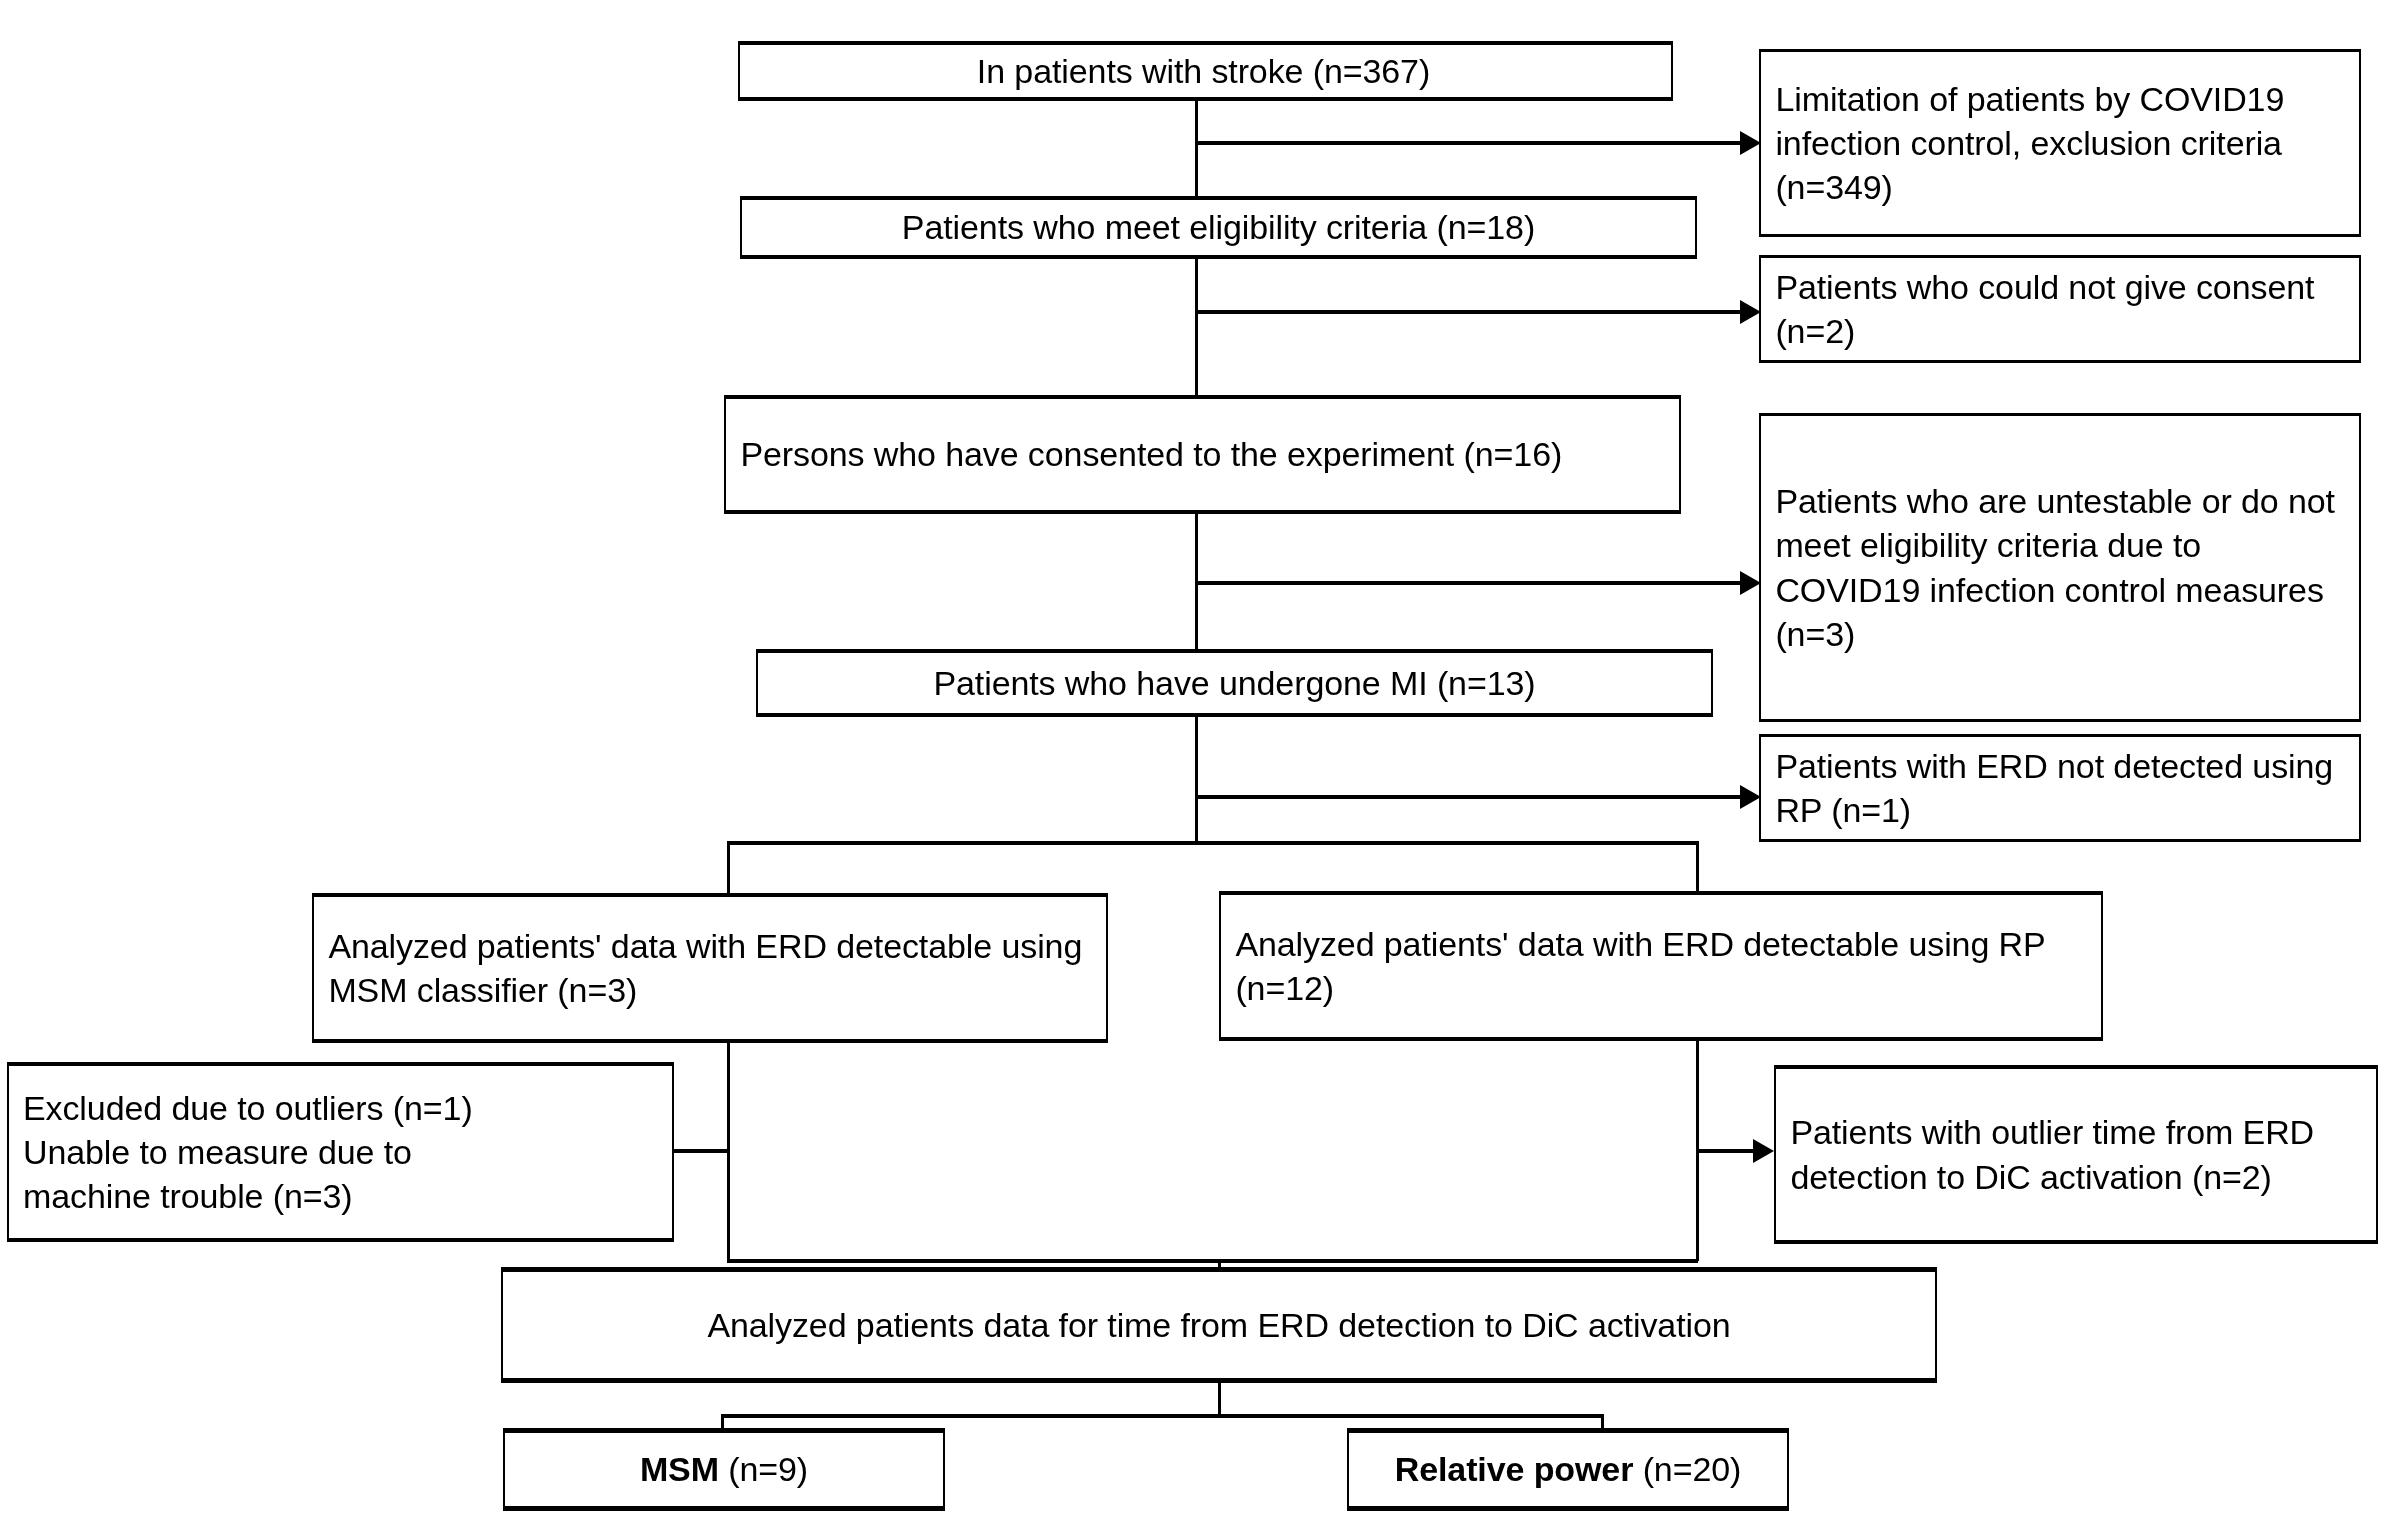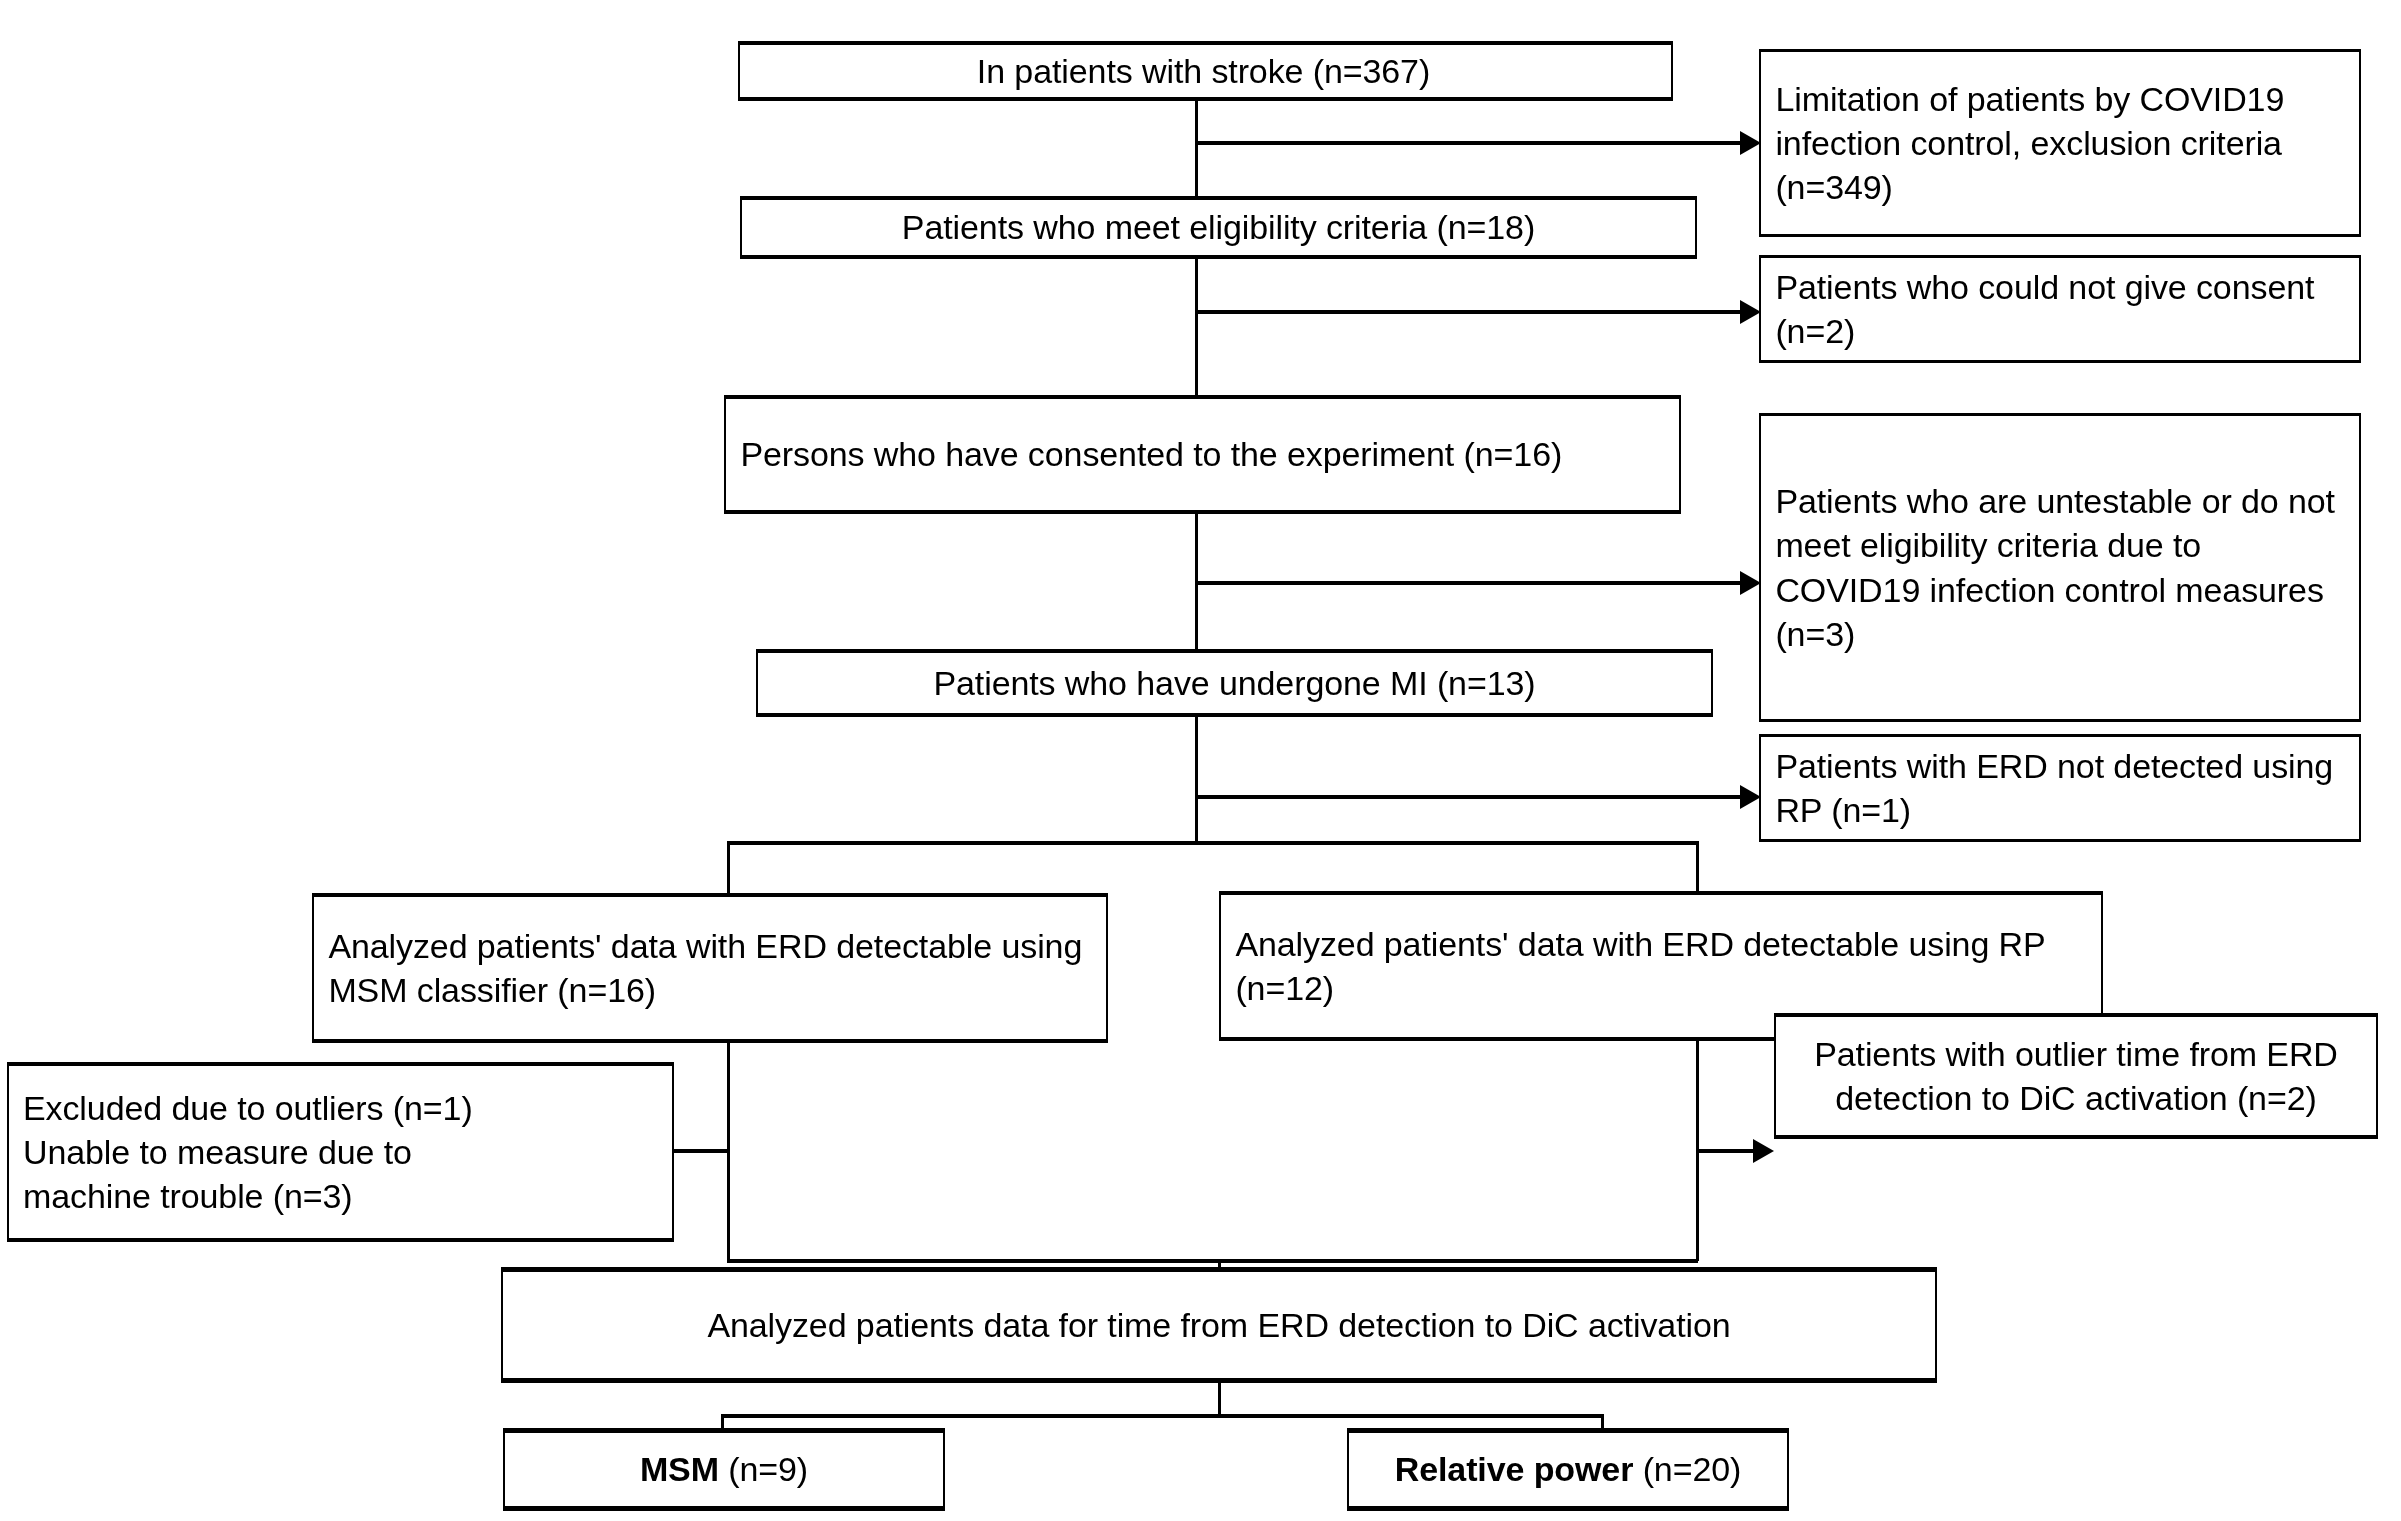--- a/index.html
+++ b/index.html
@@ -99,36 +99,36 @@
 
   <div class="box" style="left:1759px; top:413px; width:602px; height:309px; border-width:3.9px 2.8px;">
     <span class="txt">Patients who are untestable or do not meet eligibility criteria due to COVID19 infection control measures (n=3)</span>
   </div>
 
   <div class="box" style="left:1759px; top:734px; width:602px; height:108px; border-width:3.9px 2.8px;">
     <span class="txt">Patients with ERD not detected using RP (n=1)</span>
   </div>
 
   <div class="box" style="left:312px; top:893px; width:796px; height:150px; border-width:4.4px 2.8px;">
-    <span class="txt">Analyzed patients' data with ERD detectable using MSM classifier (n=16)</span>
+    <span class="txt">Analyzed patients' data with ERD detectable using MSM classifier (n=3)</span>
   </div>
 
   <div class="box" style="left:1219px; top:891px; width:884px; height:150px; border-width:4.4px 2.8px;">
     <span class="txt">Analyzed patients' data with ERD detectable using RP (n=12)</span>
   </div>
 
   <div class="box" style="left:6.6px; top:1062px; width:667px; height:180px; border-width:4.4px 2.8px; align-items:center;">
     <span class="txt">
       <span style="display:block">Excluded due to outliers (n=1)</span>
       <span style="display:block">Unable to measure due to</span>
       <span style="display:block">machine trouble (n=3)</span>
     </span>
   </div>
 
-  <div class="box" style="left:1774px; top:1013px; width:604px; height:126px; border-width:4.4px 2.8px;text-align:center;">
+  <div class="box" style="left:1774px; top:1065px; width:604px; height:179px; border-width:4.4px 2.8px;">
     <span class="txt">Patients with outlier time from ERD detection to DiC activation (n=2)</span>
   </div>
 
   <div class="box center" style="left:501px; top:1267px; width:1436px; height:116px; border-width:5px 2.8px;">
     <span class="txt">Analyzed patients data for time from ERD detection to DiC activation</span>
   </div>
 
   <div class="box center" style="left:503px; top:1428px; width:442px; height:83px; border-width:5px 2.8px;">
     <span class="txt">
       <span class="bold">MSM</span><span> (n=9)</span>

